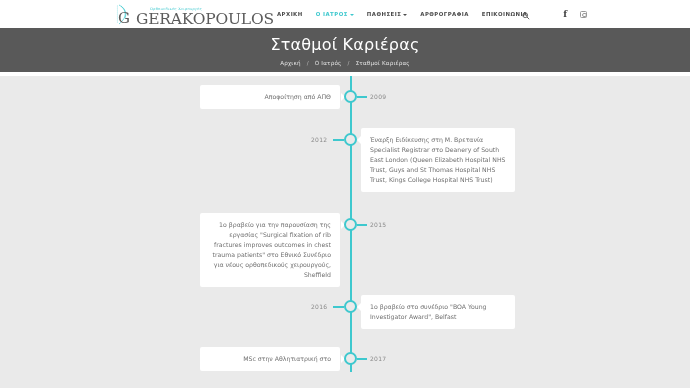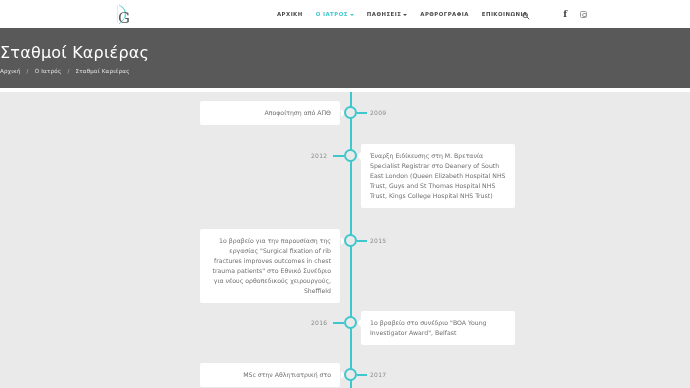--- a/index.html
+++ b/index.html
@@ -108,24 +108,25 @@
     content: "";
     position: absolute;
     left: 1.4px; top: 1.4px;
     width: 2.4px; height: 2.4px;
     border: 1px solid #9a9a9a;
     border-radius: 50%;
   }
 
   
   .hero {
-    height: 60px;
+    height: 44px;
     background: #595959;
     display: flex;
     flex-direction: column;
+    align-items: center;
     justify-content: center;
     color: #ffffff;
   }
   .hero-title {
     font-size: 16px;
     font-weight: normal;
     letter-spacing: 0.2px;
     margin-bottom: 6px;
   }
   .breadcrumb {
@@ -220,20 +221,24 @@
             <circle cx="4.3" cy="10" r="0.45"></circle>
           <circle cx="4.3" cy="12" r="0.45"></circle>
             <circle cx="4.3" cy="14" r="0.45"></circle>
           <circle cx="4.3" cy="16" r="0.45"></circle>
             <circle cx="4.3" cy="18" r="0.45"></circle>
           <circle cx="4.3" cy="20" r="0.45"></circle>
         </g>
         <text x="5" y="21" font-family="DejaVu Serif, serif" font-size="15" fill="#5b5b5b">G</text>
       </svg>
     </div>
+    <div class="logo-text">
+      <div class="logo-tagline">Ορθοπεδικός Χειρουργός</div>
+      <div class="logo-name">GERAKOPOULOS</div>
+    </div>
   </div>
 
   <div class="nav">
     <div class="nav-item">
       <span>ΑΡΧΙΚΗ</span>
     </div>
     <div class="nav-item active">
       <span>Ο ΙΑΤΡΟΣ</span>
       <span class="caret"></span>
     </div>

